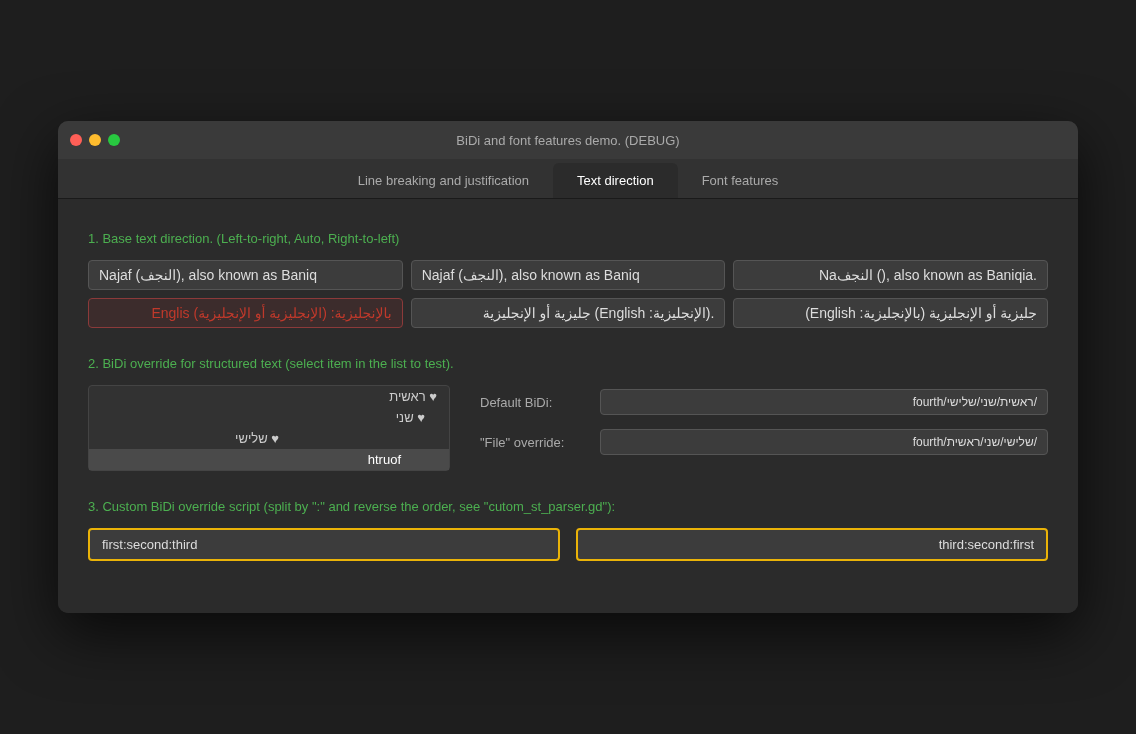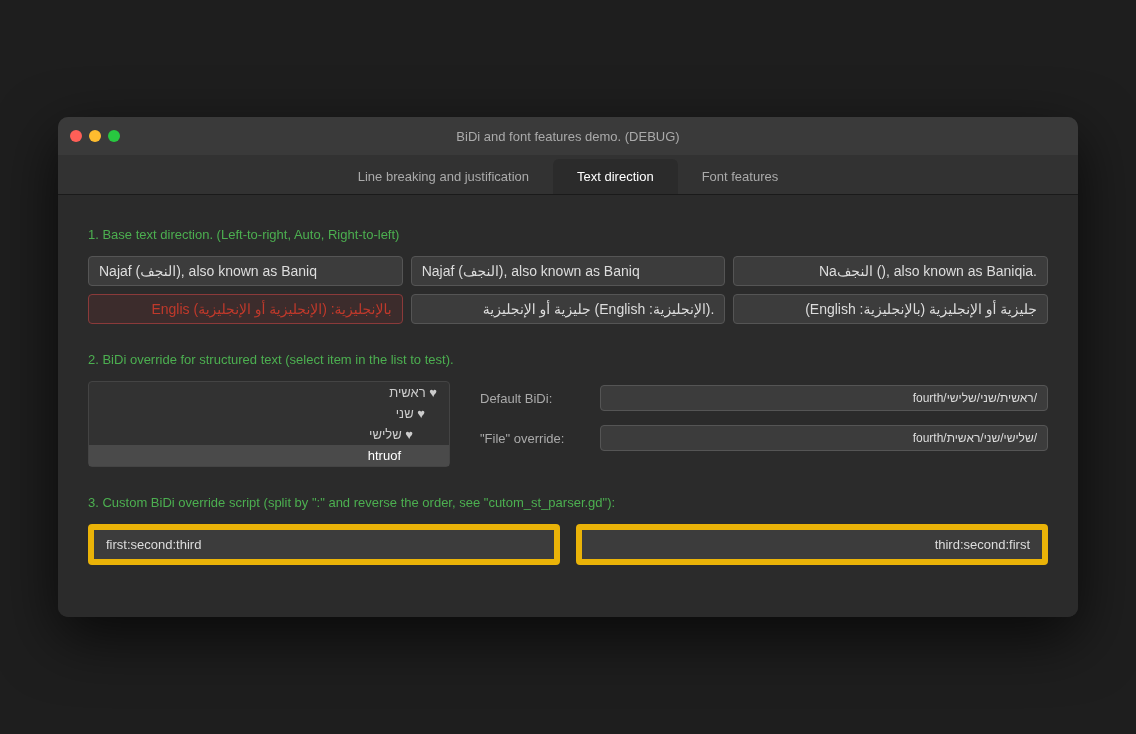--- a/index.html
+++ b/index.html
@@ -175,21 +175,21 @@
       cursor: pointer;
       font-size: 13px;
       color: #ccc;
       direction: rtl;
       text-align: right;
       unicode-bidi: bidi-override;
     }
 
     .tree-item.level-0 { padding-right: 12px; }
     .tree-item.level-1 { padding-right: 24px; }
-    .tree-item.level-2 { padding-right: 36px; }
+    .tree-item.level-2 { padding-right: 36px; text-align: center; }
     .tree-item.level-3 { padding-right: 48px; }
 
     .tree-item.selected {
       background: #4a4a4a;
       color: #fff;
     }
 
     .bidi-info {
       flex: 1;
       padding-top: 4px;
@@ -222,21 +222,21 @@
     
     .custom-boxes {
       display: flex;
       gap: 16px;
       margin-top: 12px;
     }
 
     .custom-box {
       flex: 1;
       background: #3c3c3c;
-      border: 6px solid #eab308;
+      border: 2px solid #eab308;
       border-radius: 4px;
       padding: 7px 12px;
       font-size: 13px;
       color: #ddd;
     }
 
     .custom-box.reversed {
       direction: rtl;
     }
   </style>

